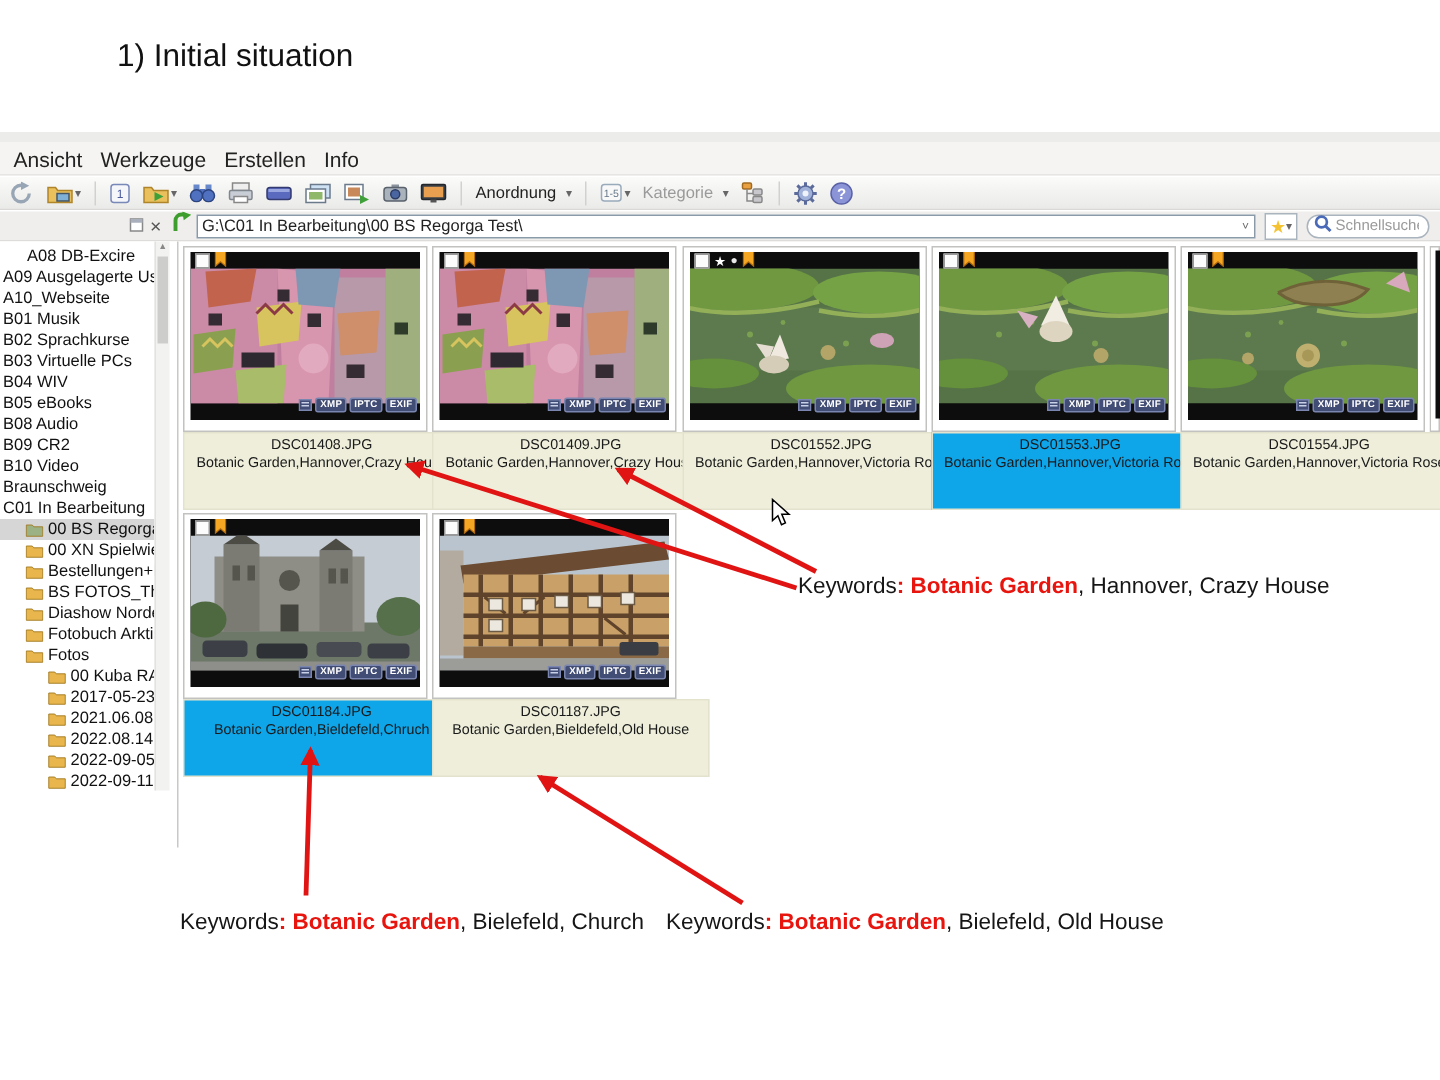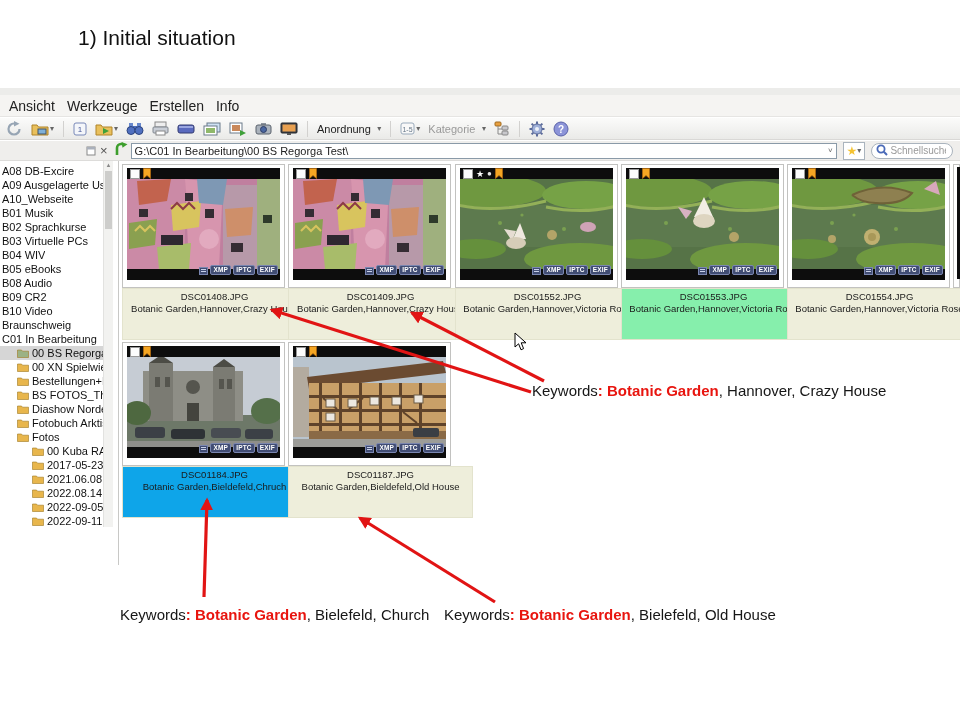--- a/index.html
+++ b/index.html
@@ -254,21 +254,21 @@
               <circle cx="5" cy="5" r="3.6" fill="none" stroke="#4a6ab8" stroke-width="1.8"></circle>
               <line x1="7.8" y1="7.8" x2="11" y2="11" stroke="#4a6ab8" stroke-width="2"></line>
             </svg></span>
         <input class="search-input" placeholder="Schnellsuche" style="">
       </span>
     </div>
 
     <div class="main">
       <div class="sidebar">
         <div class="tree">
-            <div class="tree-item" style="padding-left: 2px;">
+            <div class="tree-item" style="padding-left: 2px; margin-left: 16px;">
               <span class="tree-label">A08 DB-Excire</span>
             </div>
             <div class="tree-item" style="padding-left: 2px;">
               <span class="tree-label">A09 Ausgelagerte Userko</span>
             </div>
             <div class="tree-item" style="padding-left: 2px;">
               <span class="tree-label">A10_Webseite</span>
             </div>
             <div class="tree-item" style="padding-left: 2px;">
               <span class="tree-label">B01 Musik</span>
@@ -600,21 +600,21 @@
                   <rect x="0.5" y="0.5" width="8" height="7" fill="#414d74" stroke="#7a86b0"></rect>
                   <rect x="2" y="2" width="5" height="1" fill="#c8d0e8"></rect>
                   <rect x="2" y="4" width="5" height="1" fill="#c8d0e8"></rect>
                 </svg></span>
               <span class="badge">XMP</span>
               <span class="badge">IPTC</span>
               <span class="badge">EXIF</span>
             </div>
           </div>
         </div>
-        <div class="label-area" style="background: #86efac;">
+        <div class="label-area" style="background: #0ea5e9;">
           <div class="fname">DSC01553.JPG</div>
           <div class="fkw">Botanic Garden,Hannover,Victoria Rose</div>
         </div>
       </div>
       <div class="file-card" style="left: 787px; top: 164px;">
         <div class="thumb-frame">
           <div class="thumb-black">
             <div class="thumb-photo">
               <svg width="153" height="90" viewBox="0 0 153 90" preserveAspectRatio="none">
                 <rect width="153" height="90" fill="#567347"></rect>

